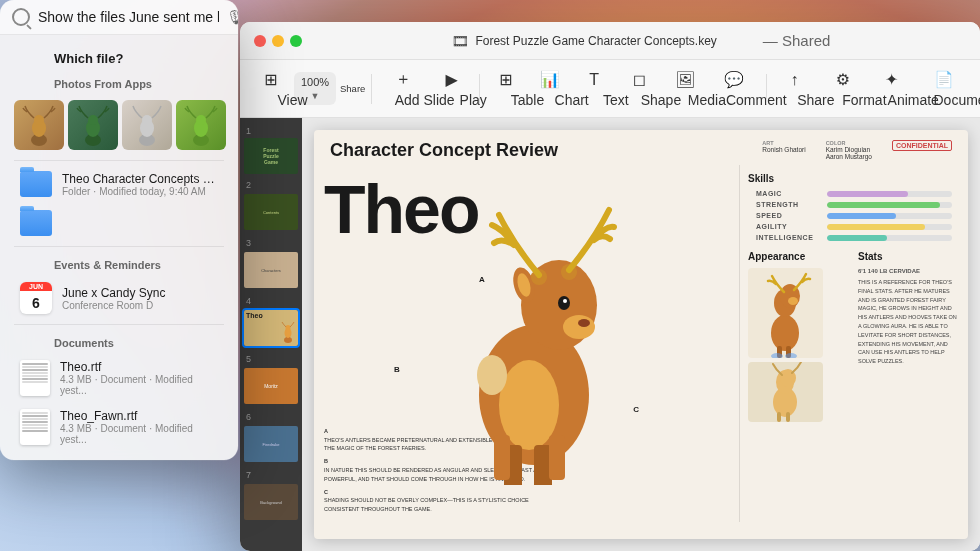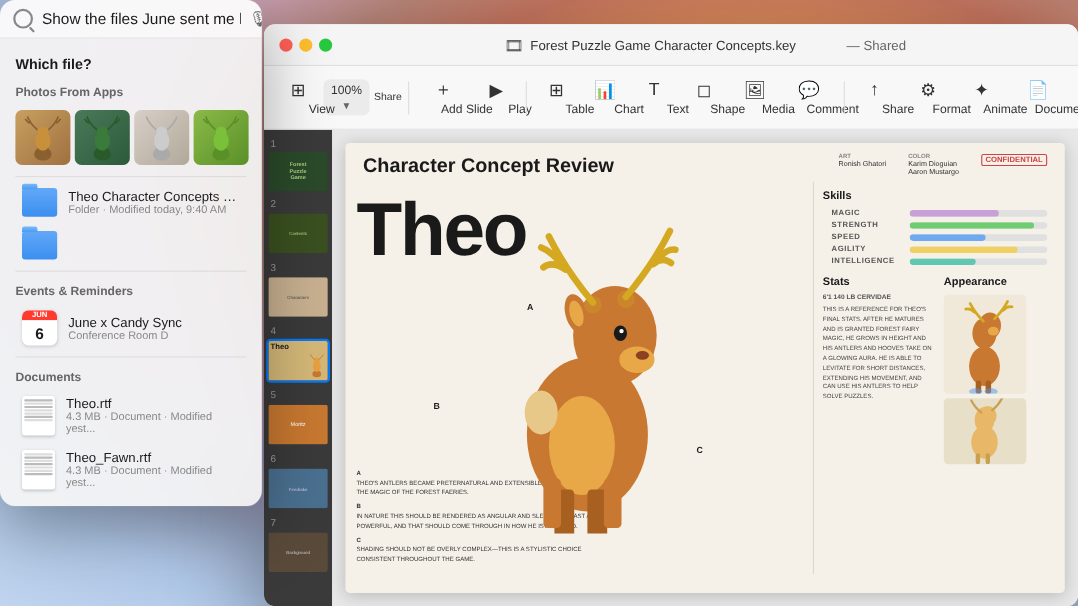--- a/index.html
+++ b/index.html
@@ -90,20 +90,21 @@
       overflow-y: auto;
     }
 
     .section-title {
       font-size: 11px;
       font-weight: 600;
       color: #666;
       padding: 8px 14px 4px;
       text-transform: none;
       letter-spacing: 0;
+      margin-left: 40px;
     }
 
     
     .photos-grid {
       display: flex;
       gap: 4px;
       padding: 6px 14px;
       overflow: hidden;
     }
 
@@ -362,21 +363,21 @@
       align-items: center;
       justify-content: center;
       gap: 6px;
     }
 
     .window-title-icon {
       font-size: 14px;
     }
 
     .shared-badge {
-      font-size: 12px;
+      font-size: 15px;
       color: #666;
       margin-left: 40px;
     }
 
     
     .toolbar {
       display: flex;
       align-items: center;
       height: 58px;
       background: #f8f8f8;
@@ -401,21 +402,21 @@
       width: 20px;
       height: 20px;
       display: flex;
       align-items: center;
       justify-content: center;
       font-size: 16px;
       color: #333;
     }
 
     .toolbar-label {
-      font-size: 11px;
+      font-size: 14px;
       color: #333;
       white-space: nowrap;
       margin-left: 43px;
     }
 
     .toolbar-divider {
       width: 1px;
       height: 30px;
       background: #ddd;
       margin: 0 4px;
@@ -934,25 +935,20 @@
               <div class="skill-row">
                 <div class="skill-name">INTELLIGENCE</div>
                 <div class="skill-bar-bg">
                     <div class="skill-bar-fill bar-intelligence"></div>
                   </div>
               </div>
             </div>
 
             <div style="display:flex; gap:8px;">
               <div style="flex:1;">
-                <div style="font-size:10px; font-weight:700; color:#1a1a1a; margin-bottom:6px;">Stats</div>
-                <div style="font-size:6px; color:#555; margin-bottom:4px; font-weight:600;">6'1   140 LB   CERVIDAE</div>
-                <div style="font-size:5.5px; color:#444; line-height:1.6;">THIS IS A REFERENCE FOR THEO'S FINAL STATS. AFTER HE MATURES AND IS GRANTED FOREST FAIRY MAGIC, HE GROWS IN HEIGHT AND HIS ANTLERS AND HOOVES TAKE ON A GLOWING AURA. HE IS ABLE TO LEVITATE FOR SHORT DISTANCES, EXTENDING HIS MOVEMENT, AND CAN USE HIS ANTLERS TO HELP SOLVE PUZZLES.</div>
-              </div>
-              <div style="flex:1;">
                 <div style="font-size:10px; font-weight:700; color:#1a1a1a; margin-bottom:6px;">Appearance</div>
 
                 <div style="width:75px; height:90px; background:#f0e8d8; border-radius:4px; overflow:hidden; position:relative;">
                   <svg width="75" height="90" viewBox="0 0 75 90" fill="none">
                     <ellipse cx="37" cy="65" rx="14" ry="18" fill="#c87830"></ellipse>
                     <ellipse cx="37" cy="35" rx="11" ry="14" fill="#c87830"></ellipse>
                     <ellipse cx="42" cy="28" rx="10" ry="12" fill="#c87830"></ellipse>
                     <ellipse cx="45" cy="33" rx="5" ry="4" fill="#e8a848"></ellipse>
                     <rect x="29" y="78" width="5" height="12" rx="2" fill="#a86020"></rect>
                     <rect x="38" y="78" width="5" height="12" rx="2" fill="#a86020"></rect>
@@ -968,19 +964,24 @@
                     <ellipse cx="37" cy="40" rx="12" ry="15" fill="#e8b868"></ellipse>
                     <ellipse cx="37" cy="20" rx="9" ry="12" fill="#e8b868"></ellipse>
                     <ellipse cx="40" cy="16" rx="8" ry="9" fill="#e8b868"></ellipse>
                     <rect x="29" y="50" width="4" height="10" rx="2" fill="#c8a050"></rect>
                     <rect x="38" y="50" width="4" height="10" rx="2" fill="#c8a050"></rect>
                     <path d="M34 13 Q28 8 25 2" stroke="#c8a050" stroke-width="2" stroke-linecap="round" fill="none"></path>
                     <path d="M44 11 Q50 6 53 0" stroke="#c8a050" stroke-width="2" stroke-linecap="round" fill="none"></path>
                   </svg>
                 </div>
               </div>
+              <div style="flex:1;">
+                <div style="font-size:10px; font-weight:700; color:#1a1a1a; margin-bottom:6px;">Stats</div>
+                <div style="font-size:6px; color:#555; margin-bottom:4px; font-weight:600;">6'1   140 LB   CERVIDAE</div>
+                <div style="font-size:5.5px; color:#444; line-height:1.6;">THIS IS A REFERENCE FOR THEO'S FINAL STATS. AFTER HE MATURES AND IS GRANTED FOREST FAIRY MAGIC, HE GROWS IN HEIGHT AND HIS ANTLERS AND HOOVES TAKE ON A GLOWING AURA. HE IS ABLE TO LEVITATE FOR SHORT DISTANCES, EXTENDING HIS MOVEMENT, AND CAN USE HIS ANTLERS TO HELP SOLVE PUZZLES.</div>
+              </div>
             </div>
           </div>
         </div>
       </div>
     </div>
   </div>
 </div>
 
 </body></html>

